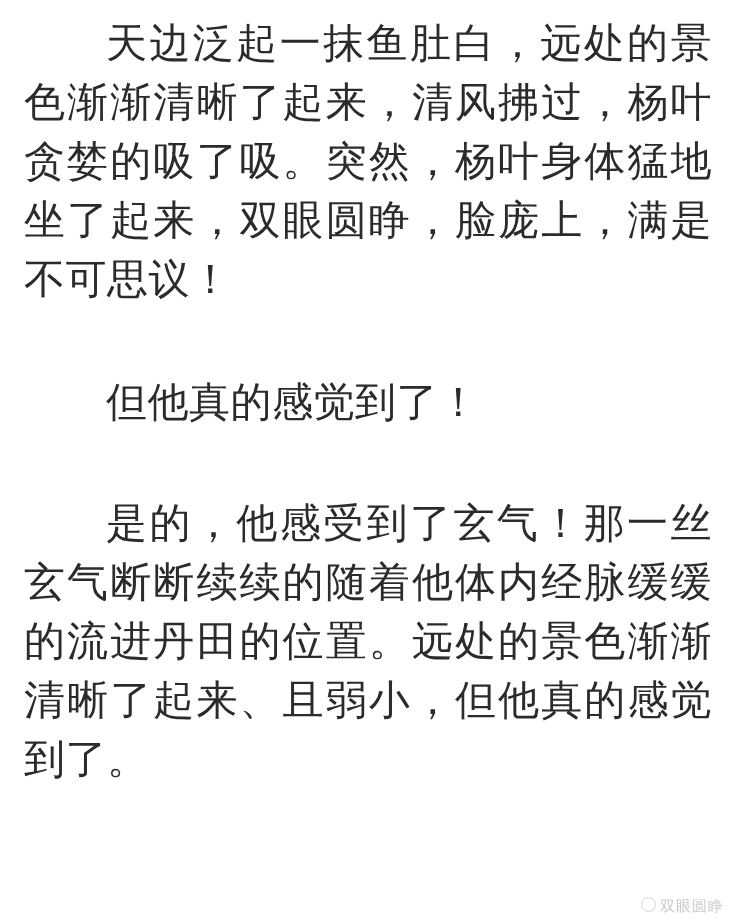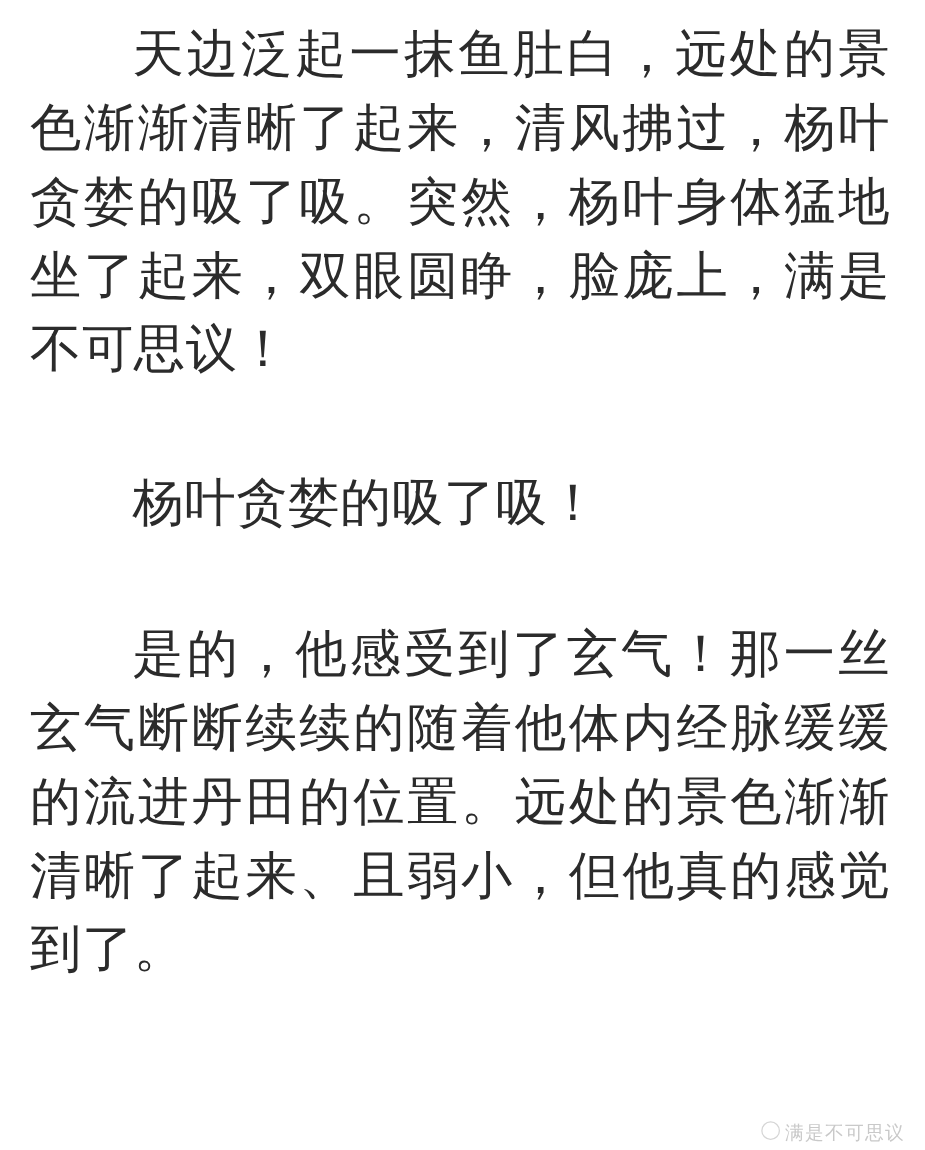--- a/index.html
+++ b/index.html
@@ -61,23 +61,23 @@
 </style>
 </head>
 <body>
 
 <div class="page">
 
   <p class="para indent">天边泛起一抹鱼肚白，远处的景色渐渐清晰了起来，清风拂过，杨叶贪婪的吸了吸。突然，杨叶身体猛地坐了起来，双眼圆睁，脸庞上，满是不可思议！</p>
 
   <div class="gap-lg"></div>
 
-  <p class="para indent">杨叶贪婪的吸了吸！</p>
+  <p class="para indent">但他真的感觉到了！</p>
 
   <div class="gap-md"></div>
 
   <p class="para indent">是的，他感受到了玄气！那一丝玄气断断续续的随着他体内经脉缓缓的流进丹田的位置。远处的景色渐渐清晰了起来、且弱小，但他真的感觉到了。</p>
 
   <div class="watermark">
-    <span class="wm-icon"></span><span>满是不可思议</span>
+    <span class="wm-icon"></span><span>双眼圆睁</span>
   </div>
 
 </div>
 
 </body></html>

